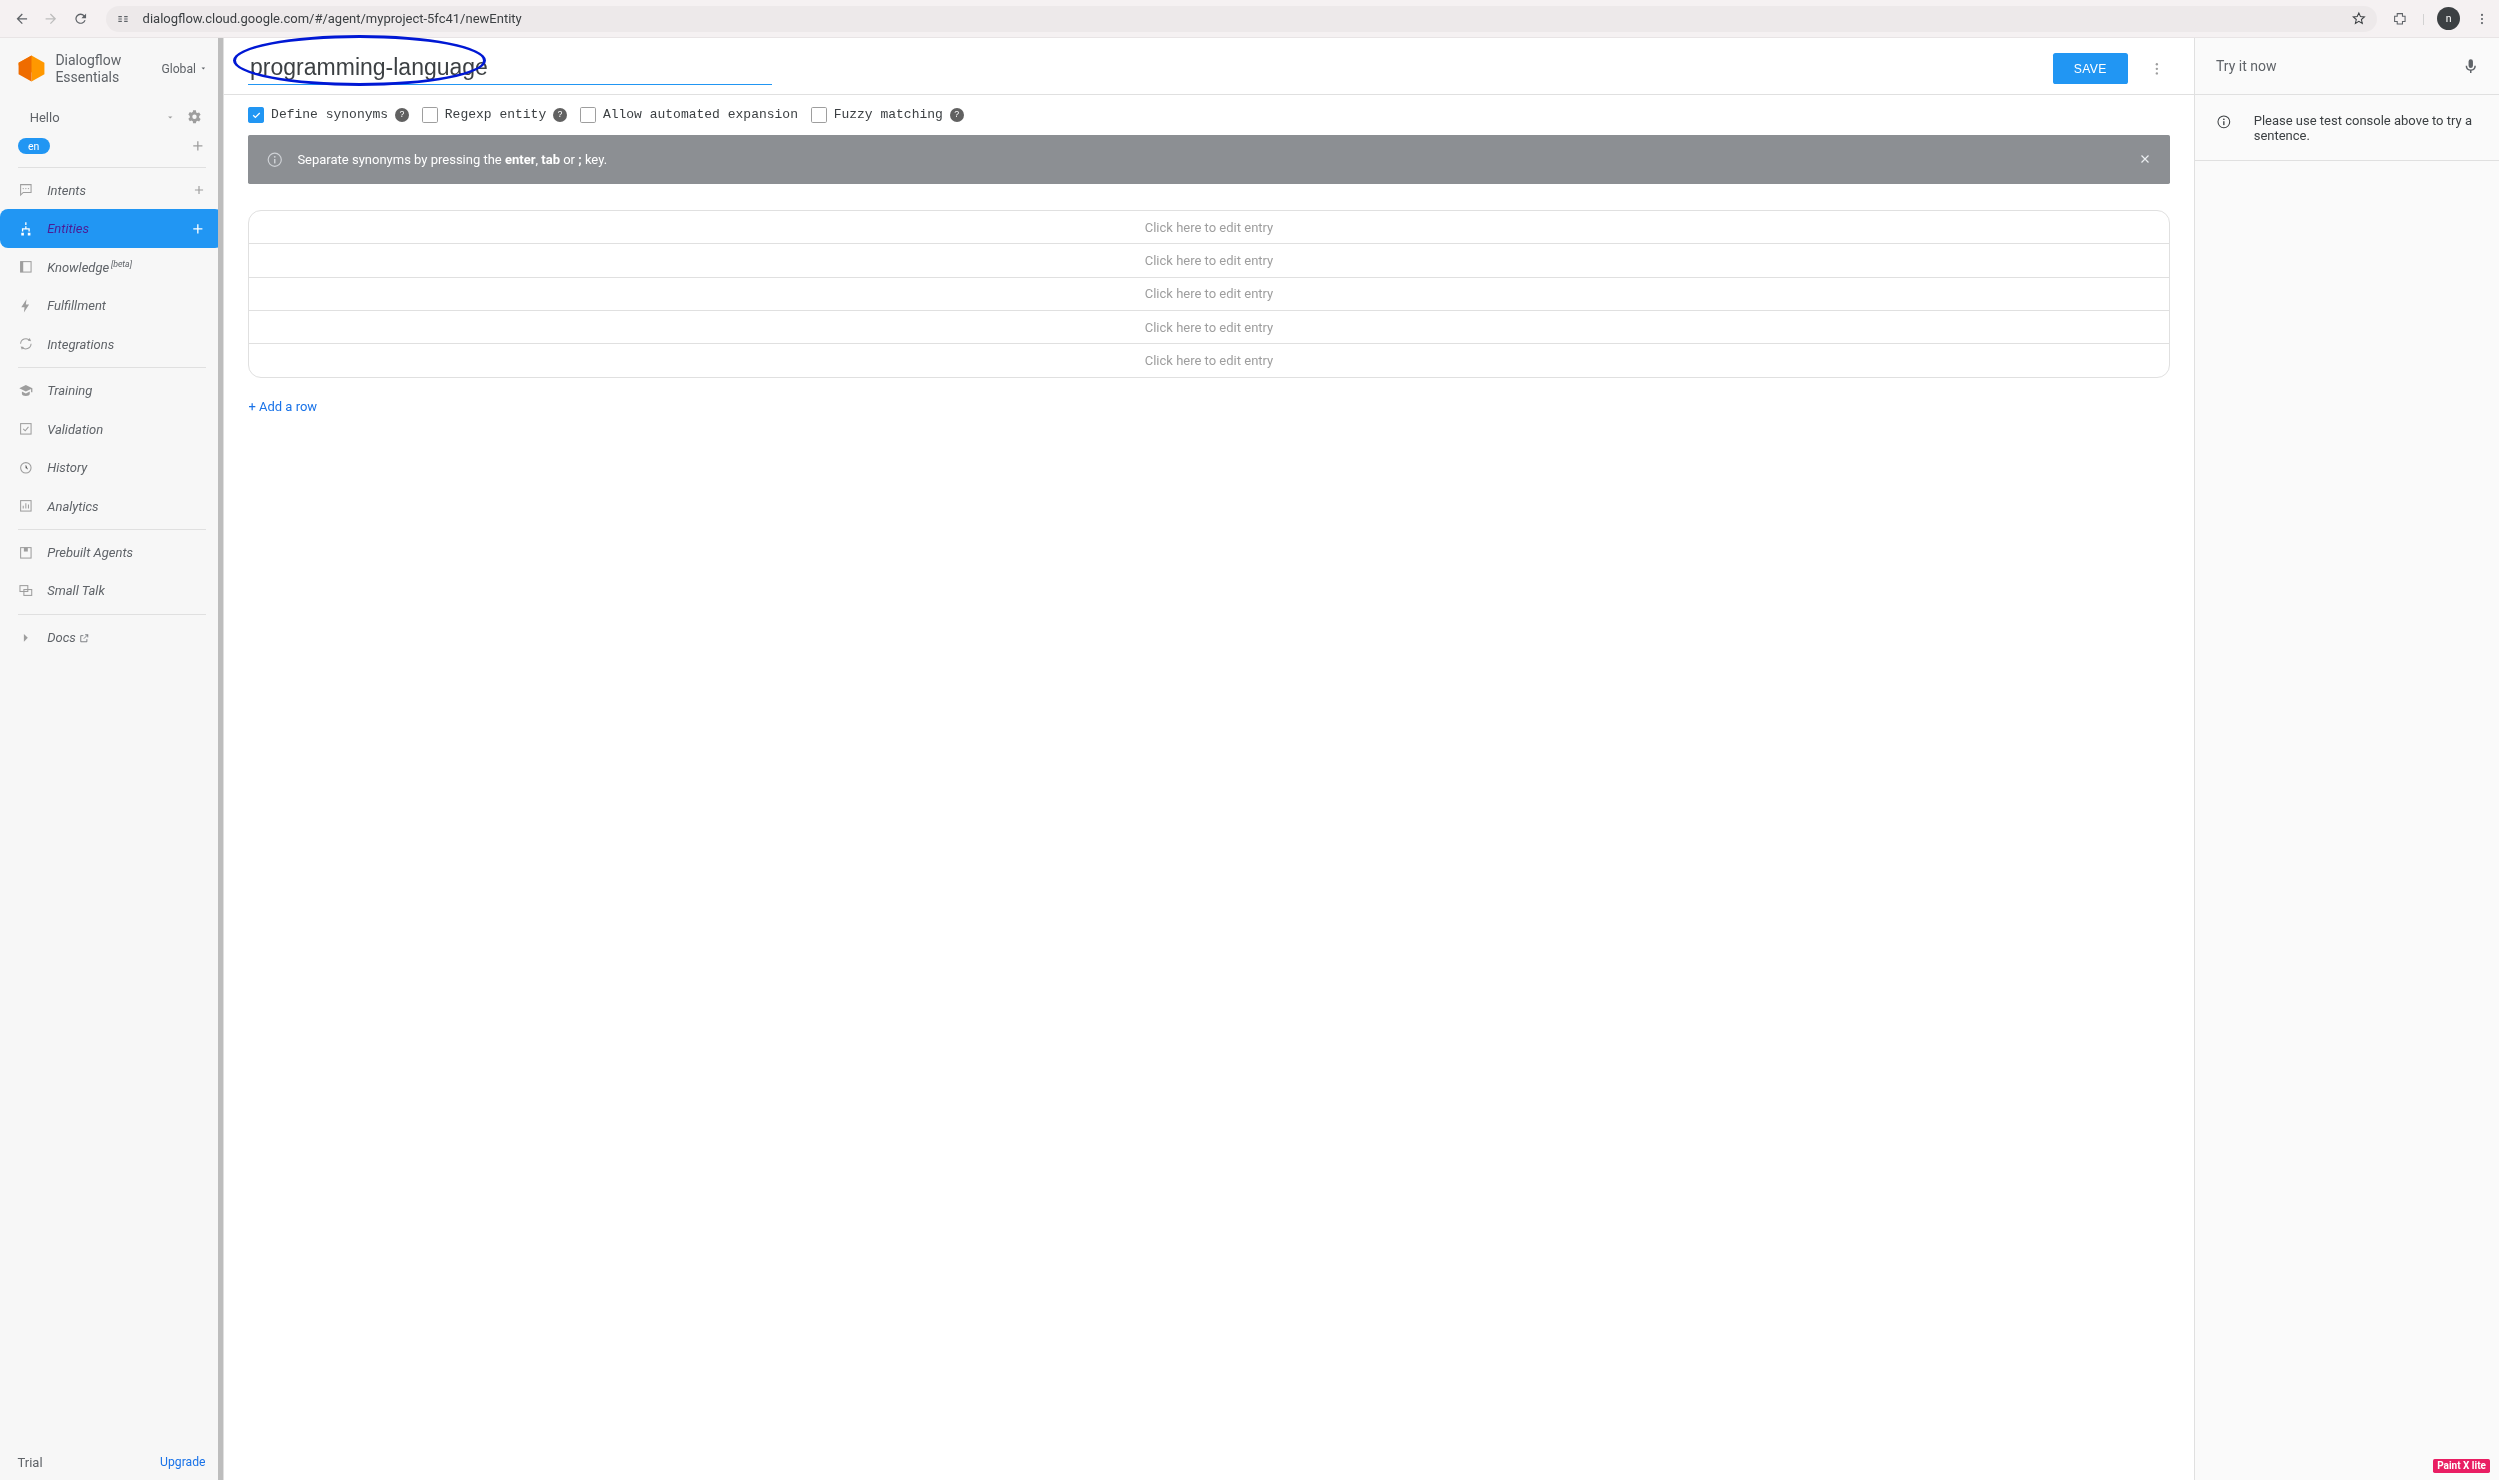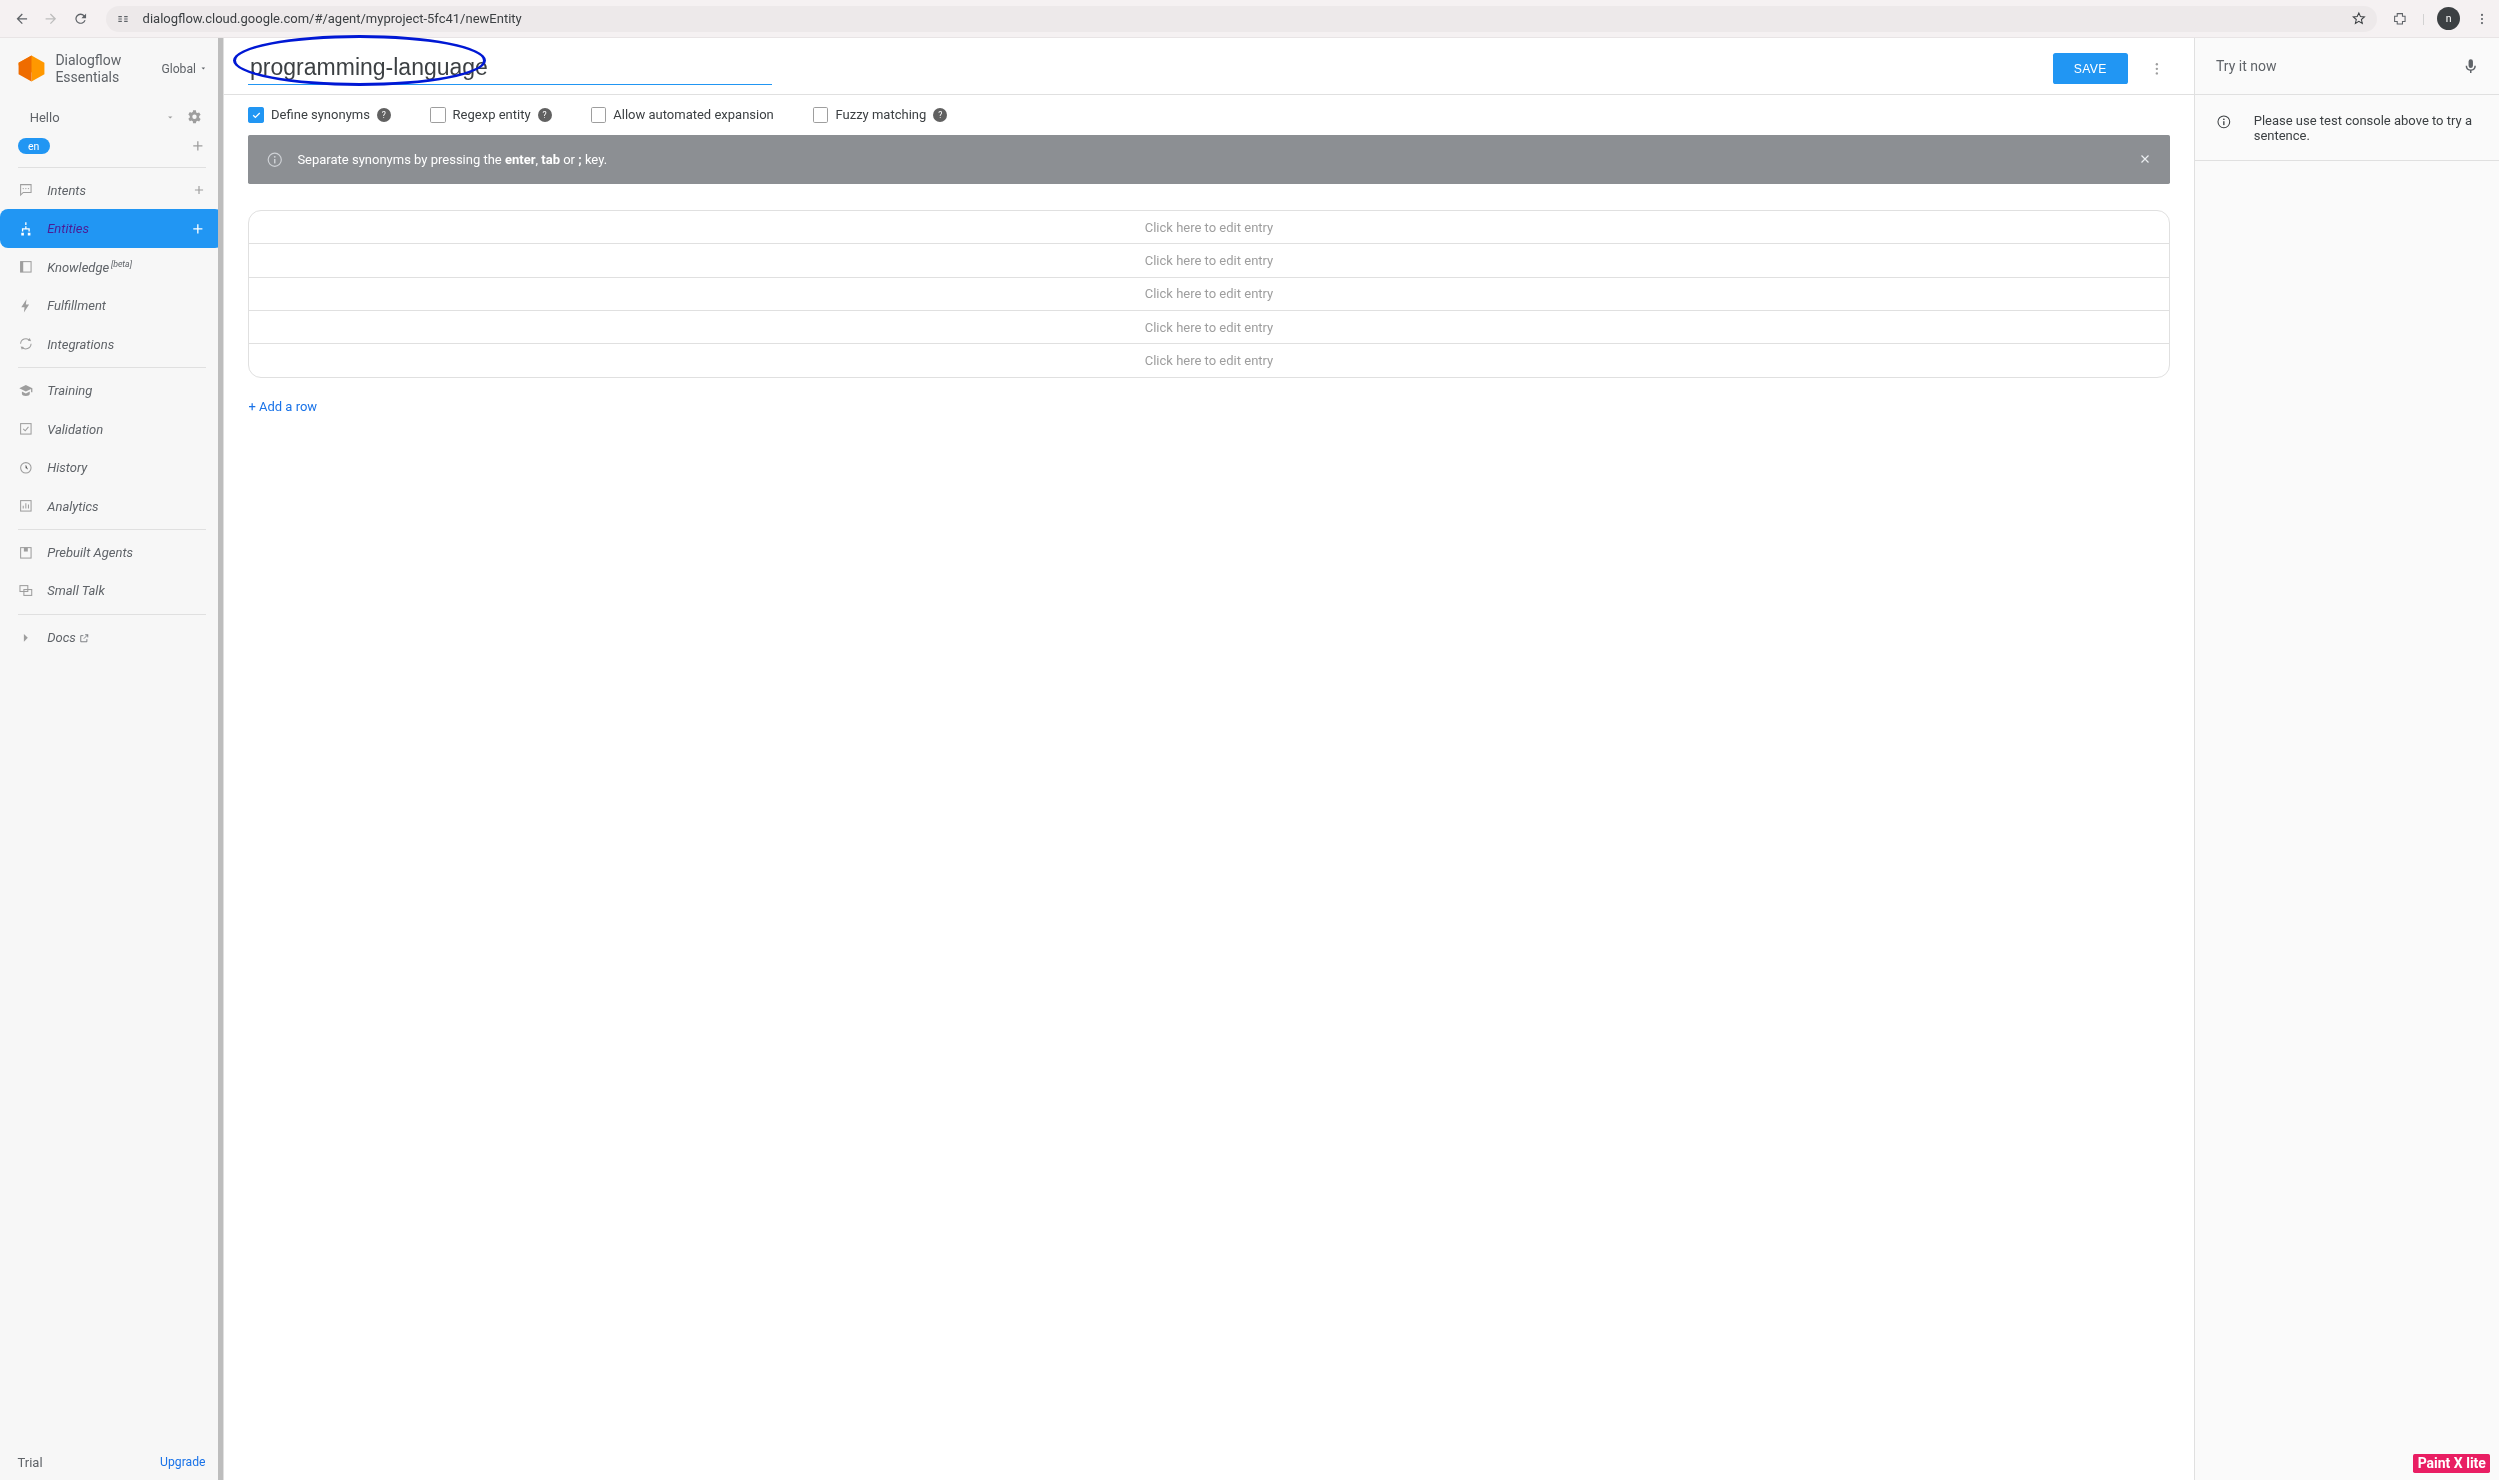--- a/index.html
+++ b/index.html
@@ -115,21 +115,21 @@
     position:absolute; left:-15.7px; top:-17.5px; width:253px; height:51px;
     border:3.5px solid #0018d4; border-radius:50%; pointer-events:none;
   }
   .save-btn{
     background:#2196f3; color:#fff; border:none; border-radius:2.6px;
     padding:8.7px 21px; font-size:12.2px; letter-spacing:0.4px; cursor:pointer;
     margin-left:auto;
   }
   .more-btn{ margin-left:15.7px; color:#9e9e9e; padding:5.2px; cursor:pointer;}
   .options-row{
-    display:flex; align-items:center; gap:39px; padding:12.2px 24.4px;
+    display:flex; align-items:center; gap:13px; padding:12.2px 24.4px;font-family:Liberation Mono, monospace;
   }
   .opt { display:flex; align-items:center; gap:7px; font-size:13px; color:#3c4043;}
   .cb { width:15.7px; height:15.7px; border:1.7px solid #9e9e9e; border-radius:1.7px; display:flex; align-items:center; justify-content:center;}
   .cb.checked { background:#2196f3; border-color:#2196f3; color:#fff;}
   .help-q { width:14px; height:14px; border-radius:50%; background:#616161; color:#fff; font-size:8.7px; display:flex; align-items:center; justify-content:center;}
   .info-banner{
     margin: 0 24.4px; background:#8c8f93; color:#fff;
     display:flex; align-items:center; padding:15.7px 17.5px; border-radius:1.7px; gap:14px;
     font-size:13px;
   }
@@ -156,21 +156,21 @@
     color:#5f6368; font-size:14px;
   }
   .mic{ margin-left:auto;}
   .info-msg{
     display:flex; gap:22px; padding:17.5px 21px; font-size:13px; color:#3c4043;
     border-bottom:0.9px solid #e0e0e0;
   }
   .info-msg .icn{ flex-shrink:0; margin-top:1.7px;}
   .badge-corner{
     position:fixed; right:8.7px; bottom:7px; background:#e91e63; color:#fff;
-    font-size:14px; padding:1.7px 4.4px; border-radius:1.7px; font-weight:bold;
+    font-size:10px; padding:1.7px 4.4px; border-radius:1.7px; font-weight:bold;
   }
   svg { display:block; }
 </style>
 </head>
 <body>
 
 <div class="browser-bar">
   <div class="nav-btn">
     <svg width="15.7" height="15.7" viewBox="0 0 24 24">
         <path fill="currentColor" d="M20 11H7.8l5.6-5.6L12 4l-8 8 8 8 1.4-1.4L7.8 13H20z"></path>

